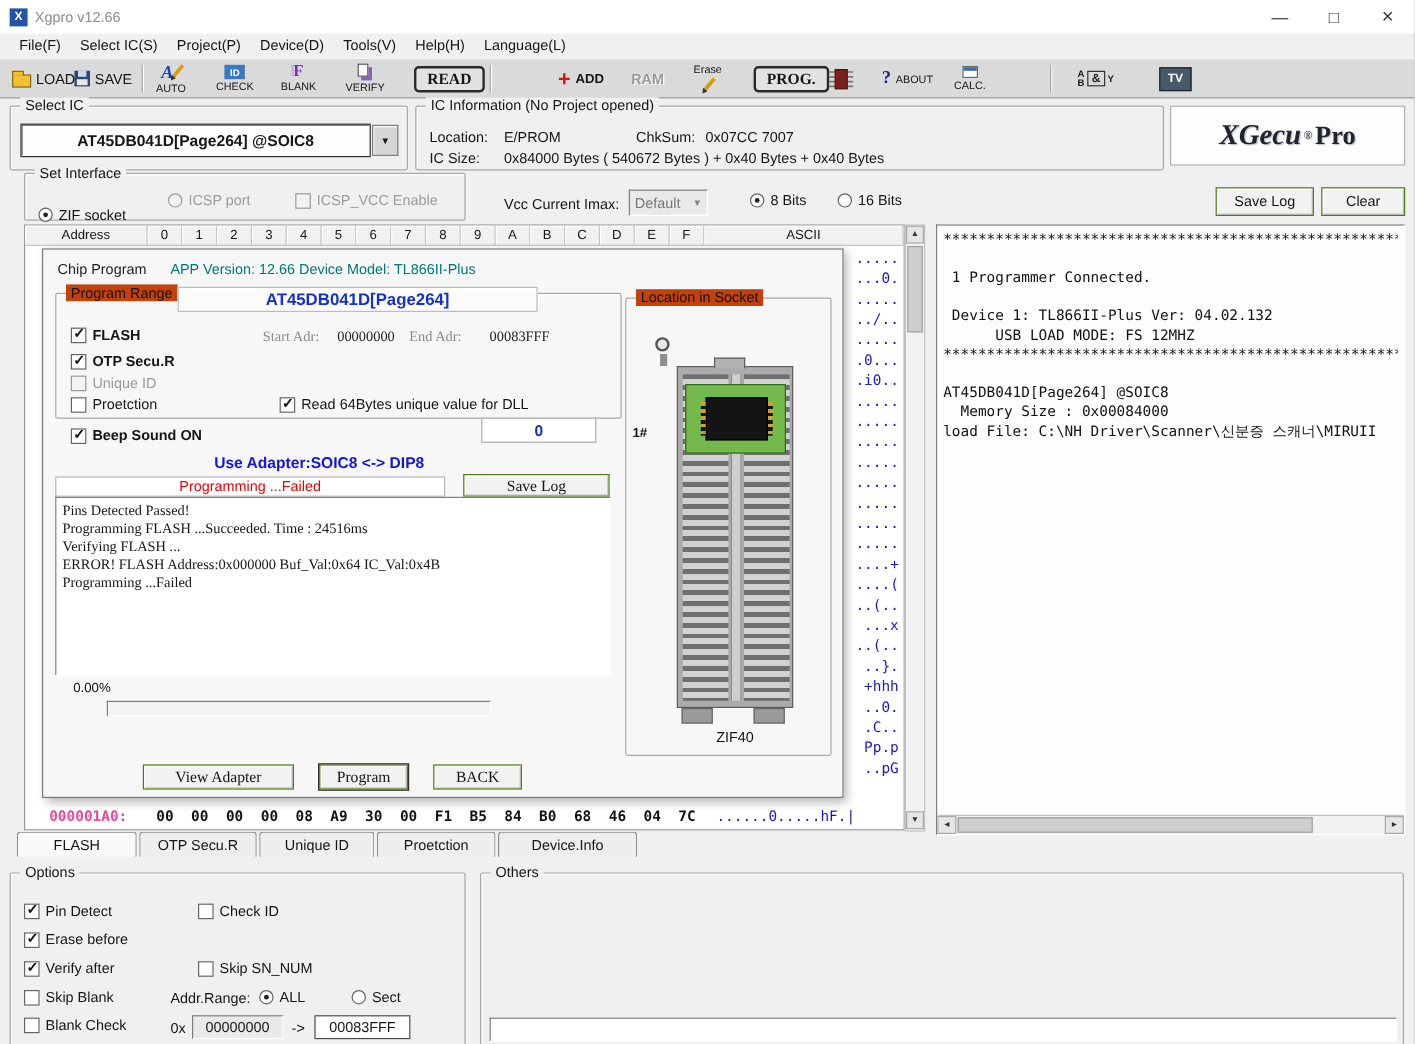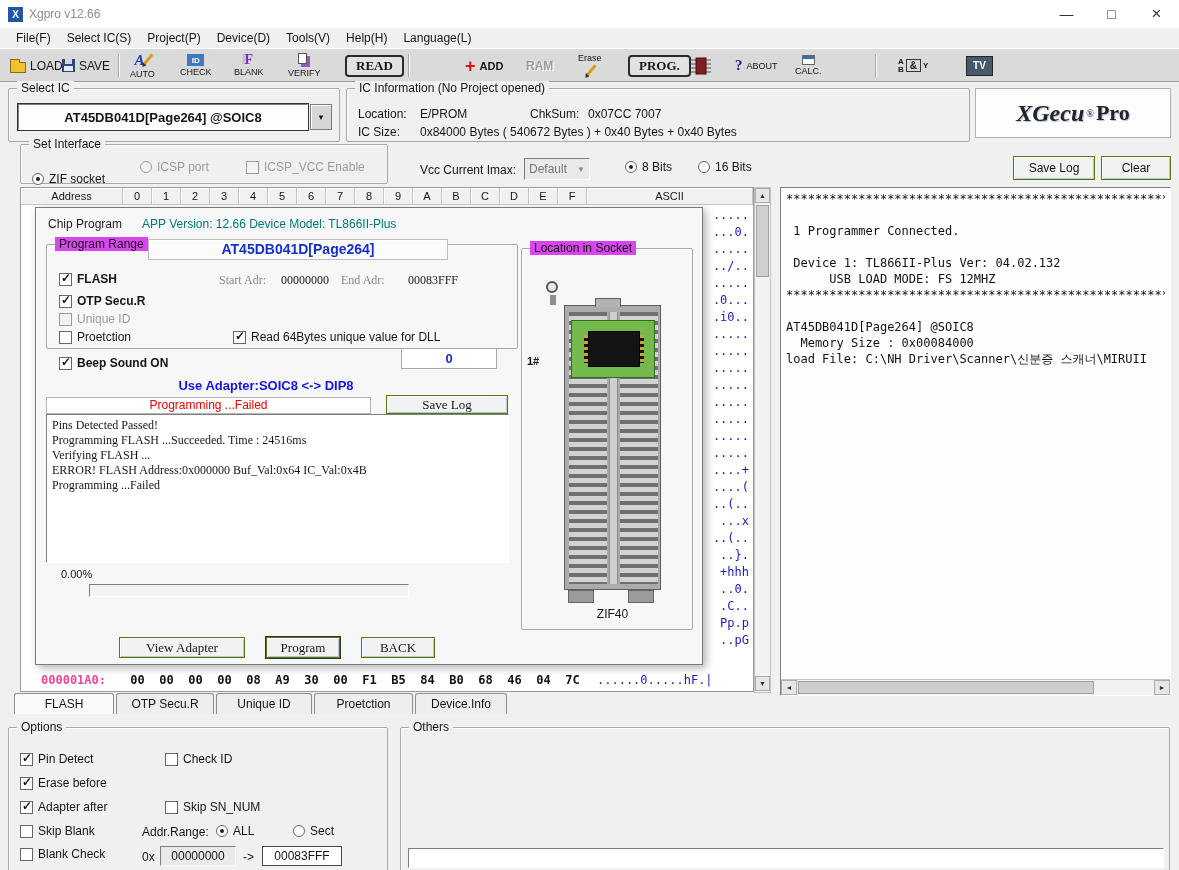--- a/index.html
+++ b/index.html
@@ -42,21 +42,21 @@
 .winicon{width:13px;height:10px;border:1px solid #666;background:#fff;position:relative;}
 .winicon::before{content:"";position:absolute;top:0;left:0;right:0;height:3px;background:#3a6ea5;}
 .tvbtn{width:27px;height:20px;background:#47586b;border:1px solid #20262c;color:#fff;font-size:10px;font-weight:bold;display:flex;align-items:center;justify-content:center;}
 .lgc{display:flex;align-items:center;gap:2px;font-size:8px;}
 .lgcio{display:flex;flex-direction:column;line-height:8px;font-weight:bold;}
 .lgbox{border:1px solid #333;padding:0 3px;font-size:10px;font-weight:bold;}
 
 
 .group{position:absolute;border:1px solid #a8a8a8;border-radius:2px;box-shadow:1px 1px 0 #fdfdfd inset;}
 .glabel{position:absolute;top:-8px;left:8px;background:#f0f0f0;padding:0 4px;font-size:12px;white-space:nowrap;}
-.dialog .glabel{background:#d946ef;}
+.dialog .glabel{background:#c2410c;}
 .sunken{border:1px solid;border-color:#7f7f7f #fff #fff #7f7f7f;background:#fff;}
 .btn{position:absolute;background:#f2f2f2;border:1px solid #4d7c0f;display:flex;align-items:center;justify-content:center;box-shadow:inset 1px 1px 0 #fff,inset -1px -1px 0 #c2c2c2;font-size:12px;}
 .cb{position:absolute;display:flex;align-items:center;gap:5px;height:14px;white-space:nowrap;}
 .cbbox{width:13px;height:13px;background:#fff;border:1px solid #666;position:relative;flex:none;}
 .cb.checked .cbbox::after{content:"✓";position:absolute;left:1px;top:-3px;font-size:12px;font-weight:bold;color:#111;}
 .cb.radio .cbbox{width:12px;height:12px;border-radius:50%;}
 .cb.radio.checked .cbbox::after{content:"";left:3px;top:3px;width:4px;height:4px;border-radius:50%;background:#222;}
 .cb.disabled{color:#9b9b9b;}
 .cb.disabled .cbbox{border-color:#9b9b9b;background:#f2f2f2;}
 .b{font-weight:bold;}
@@ -499,41 +499,41 @@
       <span class="foot" style="left:106px"></span>
       <span class="zifname">ZIF40</span>
     </div>
   </div>
 
   <div class="tabs">
     <span class="tab active" style="width:100px">FLASH</span>
     <span class="tab" style="width:98px">OTP Secu.R</span>
     <span class="tab" style="width:96px">Unique ID</span>
     <span class="tab" style="width:99px">Proetction</span>
-    <span class="tab" style="width:92px">Device.Info</span>
+    <span class="tab" style="width:116px">Device.Info</span>
   </div>
 
   <div class="group" style="left:8px;top:727px;width:380px;height:150px">
     <span class="glabel">Options</span>
   </div>
   <label class="cb checked" style="left:20px;top:752px">
     <span class="cbbox"></span>
       <span>Pin Detect</span>
   </label>
   <label class="cb" style="left:165px;top:752px">
     <span class="cbbox"></span>
       <span>Check ID</span>
   </label>
   <label class="cb checked" style="left:20px;top:776px">
     <span class="cbbox"></span>
       <span>Erase before</span>
   </label>
   <label class="cb checked" style="left:20px;top:800px">
     <span class="cbbox"></span>
-      <span>Adapter after</span>
+      <span>Verify after</span>
   </label>
   <label class="cb" style="left:165px;top:800px">
     <span class="cbbox"></span>
       <span>Skip SN_NUM</span>
   </label>
   <label class="cb" style="left:20px;top:824px">
     <span class="cbbox"></span>
       <span>Skip Blank</span>
   </label>
   <span class="lbl" style="left:142px;top:825px">Addr.Range:</span>

